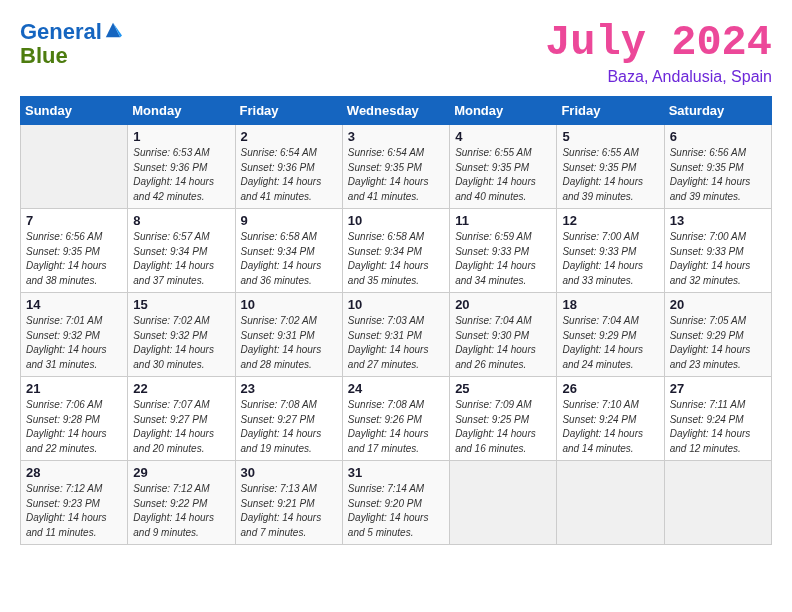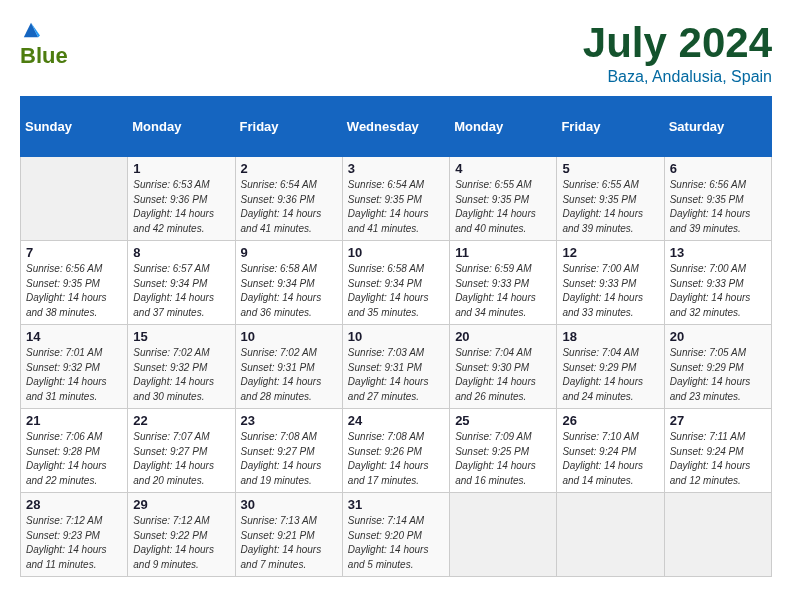--- a/index.html
+++ b/index.html
@@ -34,37 +34,38 @@
       height: 18px;
       margin-left: 2px;
       margin-top: -8px;
     }
     .title-area {
       text-align: right;
     }
     .main-title {
       font-size: 42px;
       font-weight: bold;
-      color: #14532d;
+      color: #ec4899;
       line-height: 1.1;
+      font-family: Liberation Mono, monospace;
     }
     .subtitle {
       font-size: 16px;
-      color: #0369a1;
+      color: #6d28d9;
       margin-top: 2px;
     }
     .calendar {
       width: 100%;
       border-collapse: collapse;
       font-size: 11px;
     }
     .calendar thead tr th {
       background-color: #1565c0;
       color: #fff;
-      padding: 22px 4px;
+      padding: 6px 4px;
       text-align: left;
       font-size: 13px;
       font-weight: bold;
       border: 1px solid #1565c0;
     }
     .calendar tbody tr td {
       border: 1px solid #ccc;
       vertical-align: top;
       padding: 4px 5px;
       width: 107px;
@@ -91,21 +92,21 @@
       font-style: italic;
     }
   </style>
 </head>
 <body>
 
 <div class="header">
   <div class="logo">
     <div>
       <div class="logo-text">
-        <svg class="logo-icon" viewBox="0 0 20 20">
+        <span>General</span><svg class="logo-icon" viewBox="0 0 20 20">
             <polygon points="2,18 10,2 18,18" fill="#1565c0"></polygon>
             <polygon points="10,2 18,18 20,16" fill="#2196f3"></polygon>
           </svg><br>
         <span style="color:#4d7c0f;">Blue</span>
       </div>
     </div>
   </div>
   <div class="title-area">
     <div class="main-title">July 2024</div>
     <div class="subtitle">Baza, Andalusia, Spain</div>

